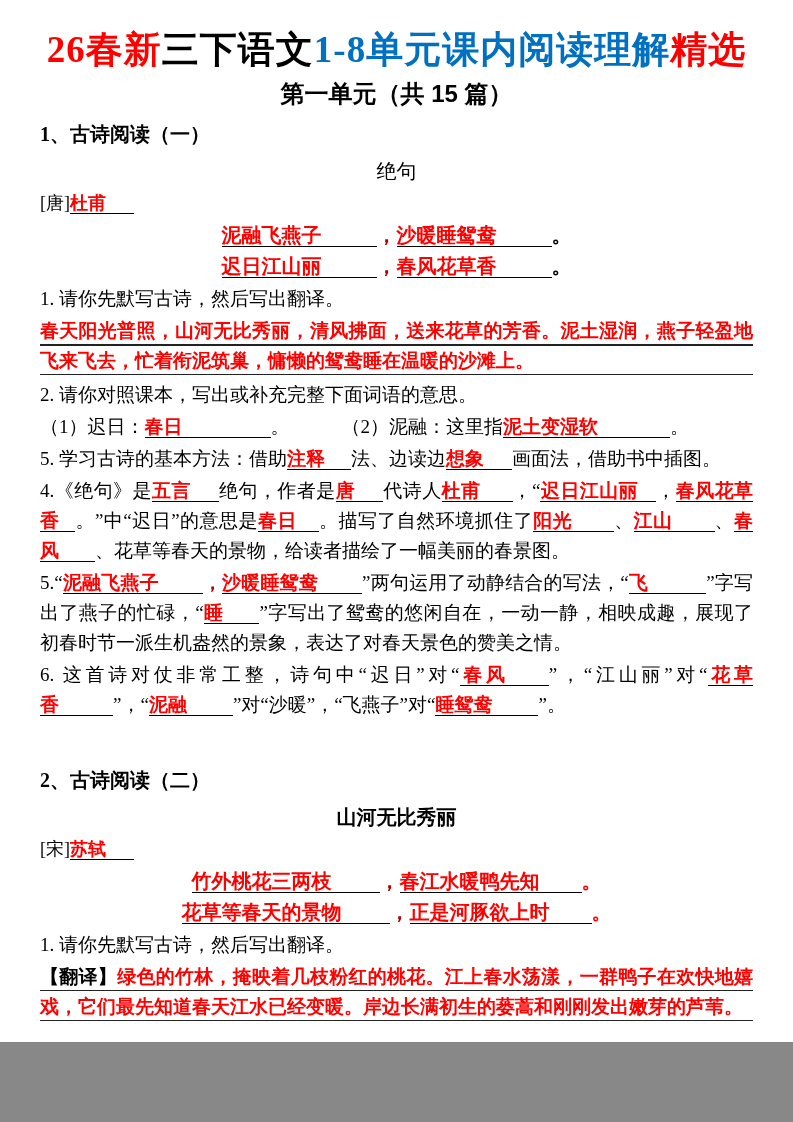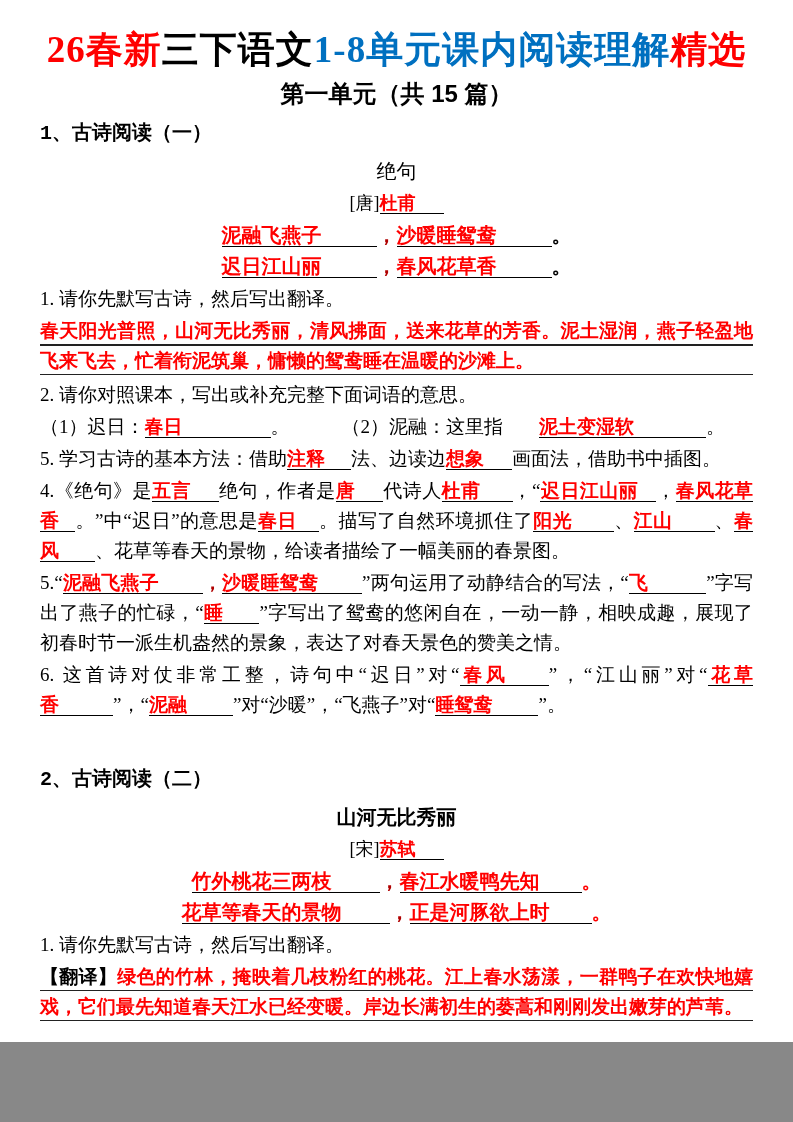--- a/index.html
+++ b/index.html
@@ -35,38 +35,37 @@
     margin:2px 0 4px 0;
   }
   .lesson-title{
     font-family:"Liberation Sans","DejaVu Sans",sans-serif;
     font-weight:bold;
     font-size:22px;
     line-height:30px;
     margin:4px 0 8px 0;
   }
   .section-heading{
-    font-family:Liberation Mono, monospace;
+    font-family:Liberation Serif, serif;
     font-weight:bold;
     font-size:20px;
     line-height:28px;
     margin:10px 0 4px 0;
   }
   .poem-title{
     text-align:center;
     font-size:20px;
     line-height:30px;
     margin:8px 0 0 0;
   }
   .poem-title.bold{
     font-family:"Liberation Sans","DejaVu Sans",sans-serif;
     font-weight:bold;
   }
   .poem-author{
-    text-align:center;
     font-size:18px;
     line-height:30px;
     margin:2px 0;
   }
   .poem-line{
     text-align:center;
     font-size:20px;
     line-height:31px;
     margin:0;
   }
@@ -115,21 +114,21 @@
 
     <div class="poem-title">绝句</div>
     <div class="poem-author"><span class="sg-p">[唐]</span><span class="sg-a" style="padding-right: 28px;">杜甫</span></div>
     <div class="poem-line"><span class="sg-a" style="padding-right: 55px;">泥融飞燕子</span><span class="sg-d">，</span><span class="sg-a" style="padding-right: 55px;">沙暖睡鸳鸯</span><span class="sg-b">。</span></div>
     <div class="poem-line"><span class="sg-a" style="padding-right: 55px;">迟日江山丽</span><span class="sg-d">，</span><span class="sg-a" style="padding-right: 55px;">春风花草香</span><span class="sg-b">。</span></div>
 
     <p class="q">1. 请你先默写古诗，然后写出翻译。</p>
     <div class="ruled"><span class="sg-r">春天阳光普照，山河无比秀丽，清风拂面，送来花草的芳香。泥土湿润，燕子轻盈地飞来飞去，忙着衔泥筑巢，慵懒的鸳鸯睡在温暖的沙滩上。</span></div>
 
     <p class="q">2. 请你对照课本，写出或补充完整下面词语的意思。</p>
-    <p class="q"><span class="sg-p">（1）迟日：</span><span class="sg-a" style="padding-right: 88px;">春日</span><span class="sg-p">。</span><span class="sg-sp" style="padding-right: 52px;"></span><span class="sg-p">（2）泥融：这里指</span><span class="sg-a" style="padding-right: 72px; margin-left: 36px;">泥土变湿软</span><span class="sg-p">。</span></p>
+    <p class="q"><span class="sg-p">（1）迟日：</span><span class="sg-a" style="padding-right: 88px;">春日</span><span class="sg-p">。</span><span class="sg-sp" style="padding-right: 52px;"></span><span class="sg-p">（2）泥融：这里指</span><span class="sg-a" style="padding-right: 72px;">泥土变湿软</span><span class="sg-p">。</span></p>
 
     <p class="q"><span class="sg-p">5. 学习古诗的基本方法：借助</span><span class="sg-a" style="padding-right: 26px;">注释</span><span class="sg-p">法、边读边</span><span class="sg-a" style="padding-right: 28px;">想象</span><span class="sg-p">画面法，借助书中插图。</span></p>
     <p class="q"><span class="sg-p">4.《绝句》是</span><span class="sg-a" style="padding-right: 28px;">五言</span><span class="sg-p">绝句，作者是</span><span class="sg-a" style="padding-right: 28px;">唐</span><span class="sg-p">代诗人</span><span class="sg-a" style="padding-right: 32px;">杜甫</span><span class="sg-p">，“</span><span class="sg-a" style="padding-right: 18px;">迟日江山丽</span><span class="sg-p">，</span><span class="sg-a" style="padding-right: 16px;">春风花草香</span><span class="sg-p">。”中“迟日”的意思是</span><span class="sg-a" style="padding-right: 22px;">春日</span><span class="sg-p">。描写了自然环境抓住了</span><span class="sg-a" style="padding-right: 42px;">阳光</span><span class="sg-p">、</span><span class="sg-a" style="padding-right: 42px;">江山</span><span class="sg-p">、</span><span class="sg-a" style="padding-right: 36px;">春风</span><span class="sg-p">、花草等春天的景物，给读者描绘了一幅美丽的春景图。</span></p>
     <p class="q"><span class="sg-p">5.“</span><span class="sg-a" style="padding-right: 44px;">泥融飞燕子</span><span class="sg-d">，</span><span class="sg-a" style="padding-right: 44px;">沙暖睡鸳鸯</span><span class="sg-p">”两句运用了动静结合的写法，“</span><span class="sg-a" style="padding-right: 58px;">飞</span><span class="sg-p">”字写出了燕子的忙碌，“</span><span class="sg-a" style="padding-right: 36px;">睡</span><span class="sg-p">”字写出了鸳鸯的悠闲自在，一动一静，相映成趣，展现了初春时节一派生机盎然的景象，表达了对春天景色的赞美之情。</span></p>
     <p class="q"><span class="sg-p">6. 这首诗对仗非常工整，诗句中“迟日”对“</span><span class="sg-a" style="padding-right: 40px;">春风</span><span class="sg-p">”，“江山丽”对“</span><span class="sg-a" style="padding-right: 54px;">花草香</span><span class="sg-p">”，“</span><span class="sg-a" style="padding-right: 46px;">泥融</span><span class="sg-p">”对“沙暖”，“飞燕子”对“</span><span class="sg-a" style="padding-right: 46px;">睡鸳鸯</span><span class="sg-p">”。</span></p>
   </div>
 
   <div class="gap"></div>
 
   <div>

